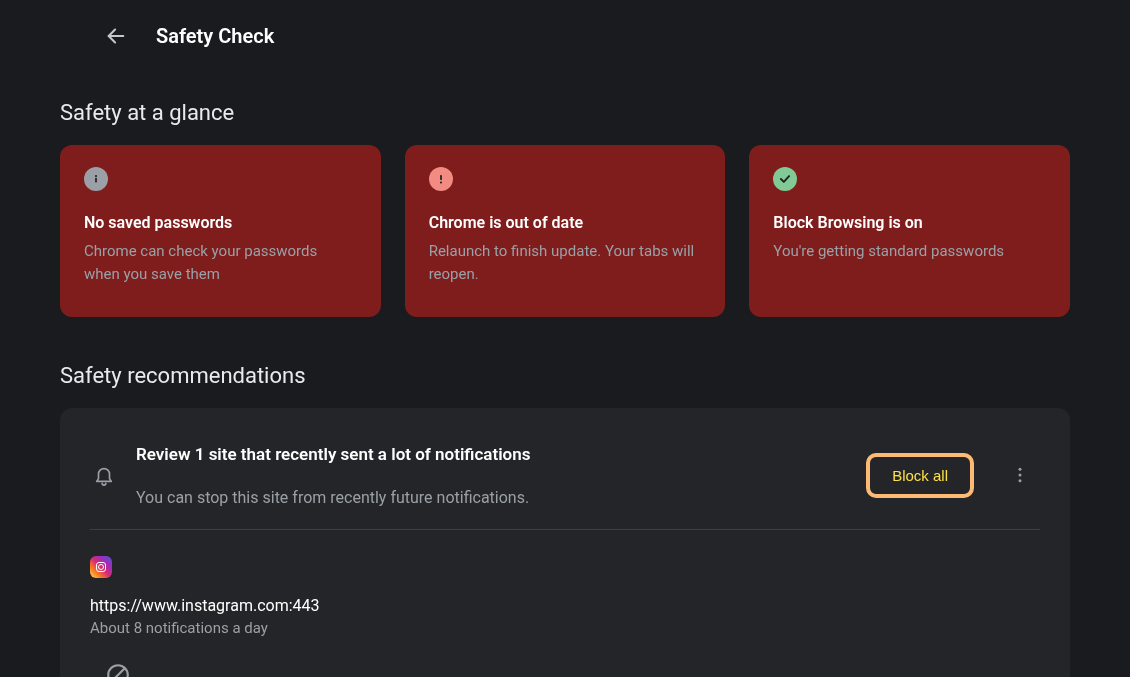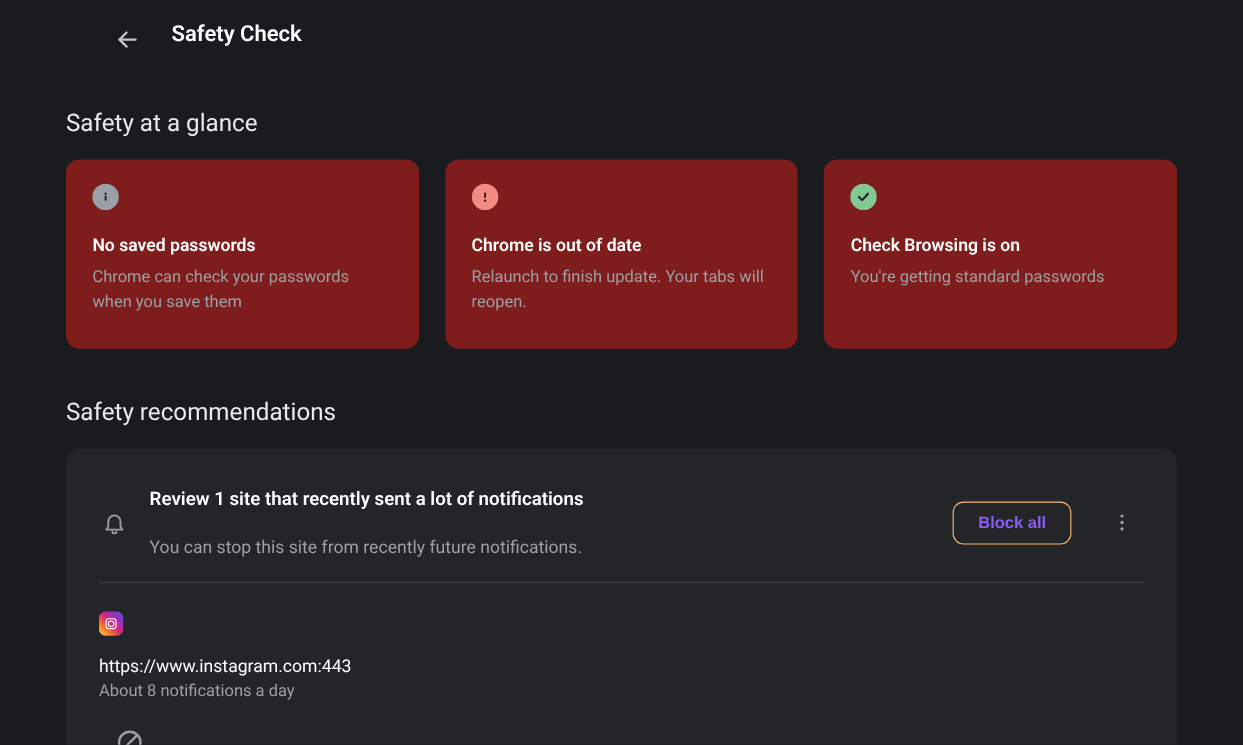--- a/index.html
+++ b/index.html
@@ -9,20 +9,21 @@
     background: #1a1b1e;
     font-family: "Segoe UI", Roboto, Arial, sans-serif;
     color: #e8eaed;
     overflow: hidden;
   }
   .page {
     padding: 0 60px;
   }
   .header {
     display: flex;
+    align-items: center;
     gap: 22px;
     padding: 18px 0 24px 38px;
   }
   .back-btn {
     width: 36px; height: 36px;
     display:flex; align-items:center; justify-content:center;
     cursor:pointer; border-radius:50%;
     color:#c7c7c7;
   }
   .header h1 { font-size: 20px; font-weight:600; color:#fff; }
@@ -67,24 +68,24 @@
     gap: 18px;
   }
   .rec-lead-icon {
     width:28px; display:flex; justify-content:center; color:#9aa0a6;
   }
   .rec-text { flex:1; }
   .rec-title { font-size:17px; font-weight:600; color:#fff; margin-bottom:24px; }
   .rec-sub   { font-size:16px; color:#9aa0a6; }
   .block-btn {
     background:transparent;
-    border:1px solid #fdba74;
-    color:#8b5cf6;
+    border:4px solid #fdba74;
+    color:#fde047;
     font-size:15px;
-    font-weight:700;
+    font-weight:400;
     padding: 10px 22px;
     border-radius:10px;
     cursor:pointer;
   }
   .menu-btn, .cancel-btn {
     width:40px; height:40px;
     display:flex; align-items:center; justify-content:center;
     border-radius:50%; cursor:pointer; color:#9aa0a6;
     margin-left:8px;
   }
@@ -155,21 +156,21 @@
       <div class="card-title">Chrome is out of date</div>
       <div class="card-desc">Relaunch to finish update. Your tabs will reopen.</div>
     </div>
 
     <div class="card">
       <div class="icon-wrap icon-ok">
         <svg width="14" height="14" viewBox="0 0 24 24" fill="none" stroke="currentColor" stroke-width="3.2" stroke-linecap="round" stroke-linejoin="round">
             <polyline points="5 12 10 17 19 7"></polyline>
           </svg>
       </div>
-      <div class="card-title">Check Browsing is on</div>
+      <div class="card-title">Block Browsing is on</div>
       <div class="card-desc">You're getting standard passwords</div>
     </div>
 
   </div>
 
   <div class="rec-section">
     <div class="section-title">Safety recommendations</div>
 
     <div class="rec-panel">
 

